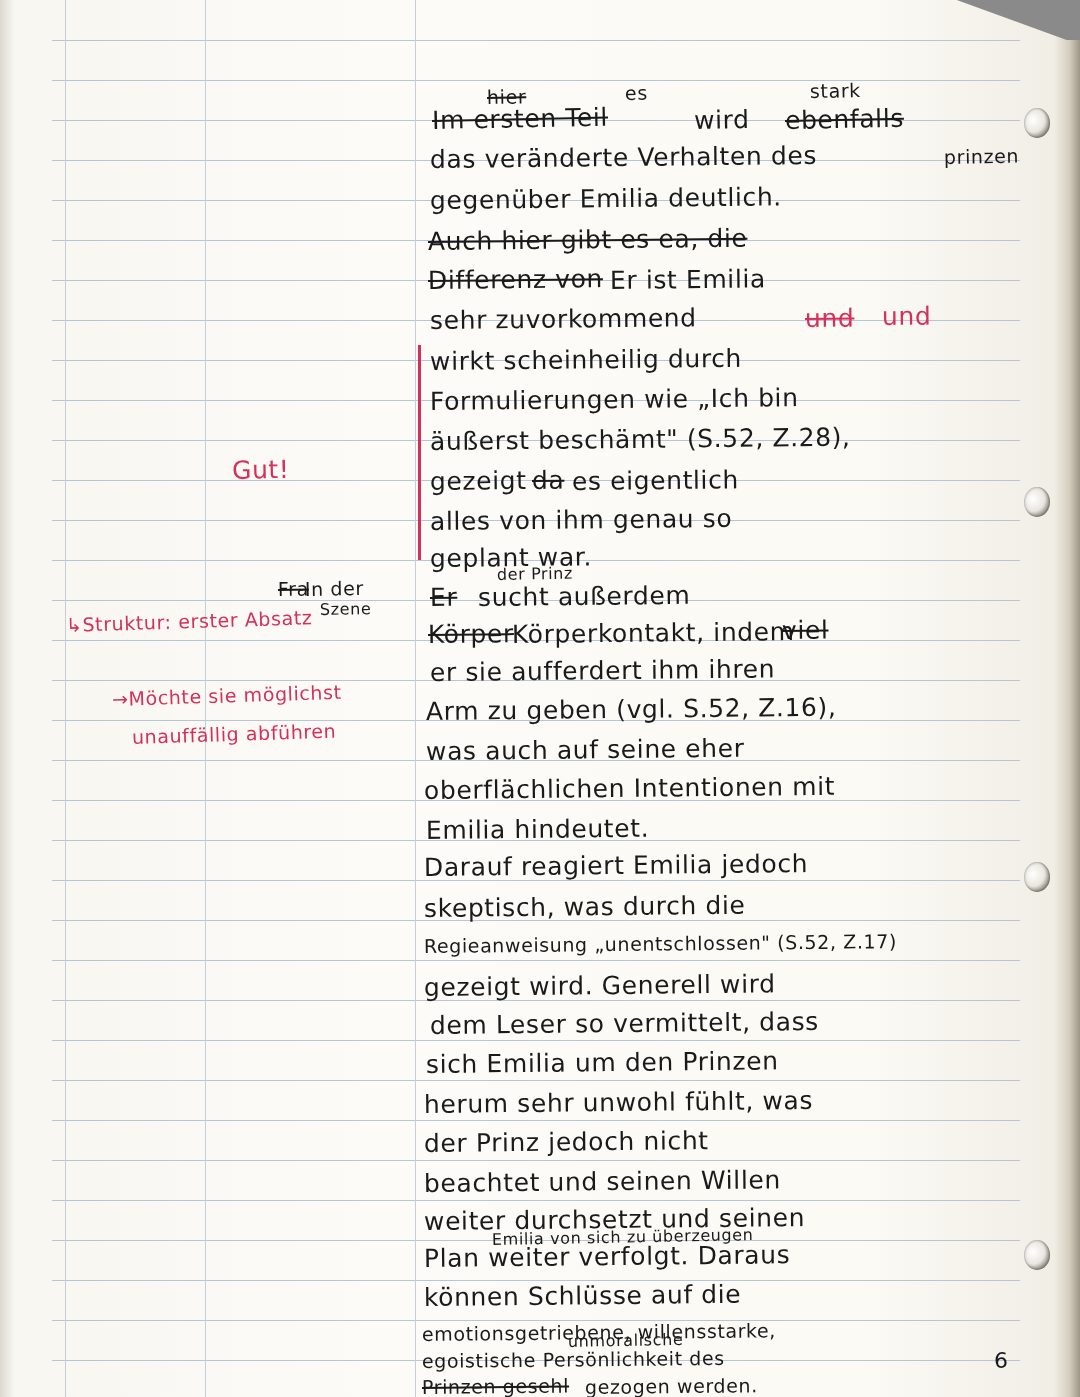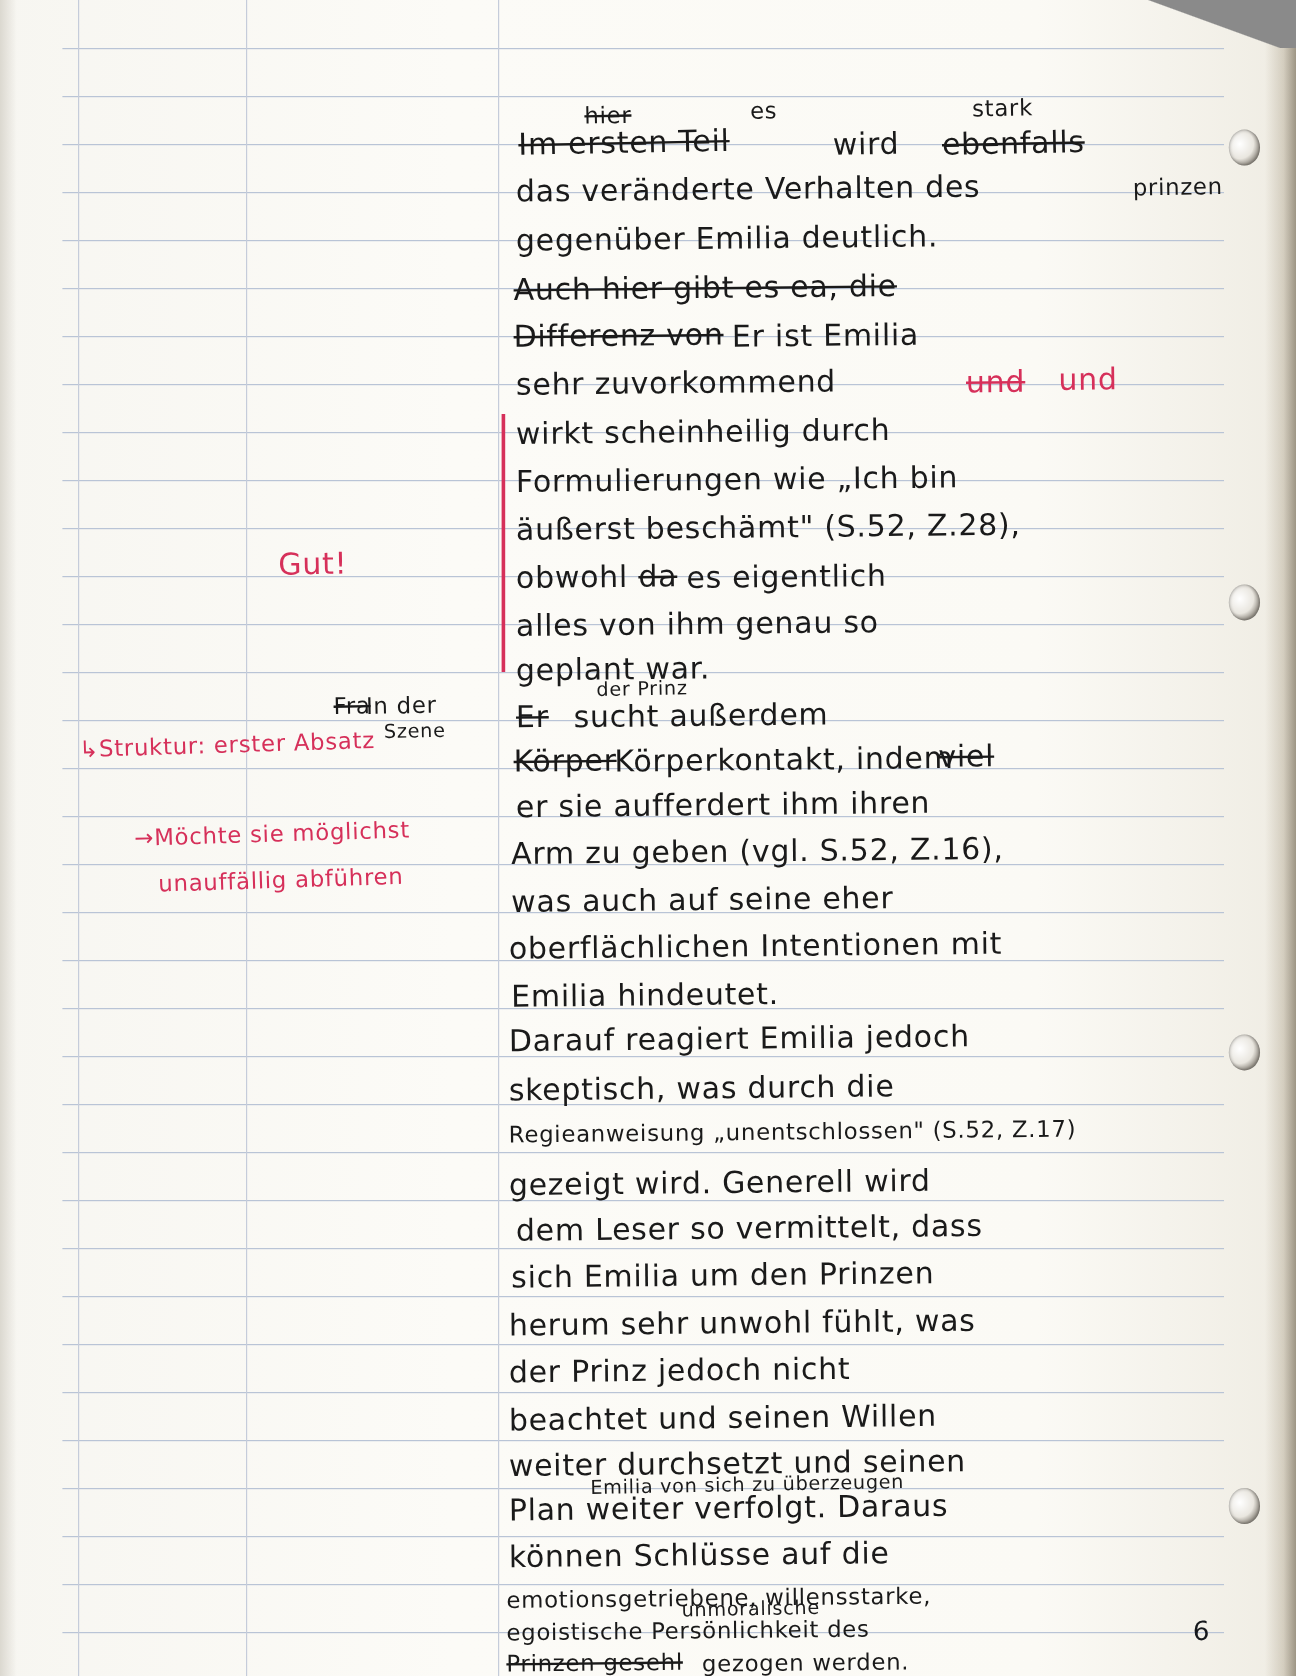--- a/index.html
+++ b/index.html
@@ -186,21 +186,21 @@
   <span class="hw skew3" style="left:610px; top:268px;">Er ist Emilia</span>
 
   <span class="hw skew3" style="left:430px; top:308px;">sehr zuvorkommend</span>
   <span class="hw ink-red strike skew3" style="left:805px; top:306px;">und</span>
   <span class="hw ink-red skew3" style="left:882px; top:304px;">und</span>
 
   <span class="hw skew3" style="left:430px; top:349px;">wirkt scheinheilig durch</span>
   <span class="hw skew3" style="left:430px; top:389px;">Formulierungen wie „Ich bin</span>
   <span class="hw skew3" style="left:430px; top:429px;">äußerst beschämt" (S.52, Z.28),</span>
 
-  <span class="hw skew3" style="left:430px; top:469px;">obwohl</span>
+  <span class="hw skew3" style="left:430px; top:469px;">gezeigt</span>
   <span class="hw strike skew3" style="left:532px; top:468px;">da</span>
   <span class="hw skew3" style="left:572px; top:469px;">es eigentlich</span>
 
   <span class="hw skew3" style="left:430px; top:509px;">alles von ihm genau so</span>
   <span class="hw skew3" style="left:430px; top:546px;">geplant war.</span>
 
   <span class="hw strike skew3" style="left:430px; top:585px;">Er</span>
   <span class="hw xs skew" style="left:497px; top:567px;">der Prinz</span>
   <span class="hw skew3" style="left:478px; top:585px;">sucht außerdem</span>
   <span class="hw strike skew3" style="left:782px; top:618px;">viel</span>

